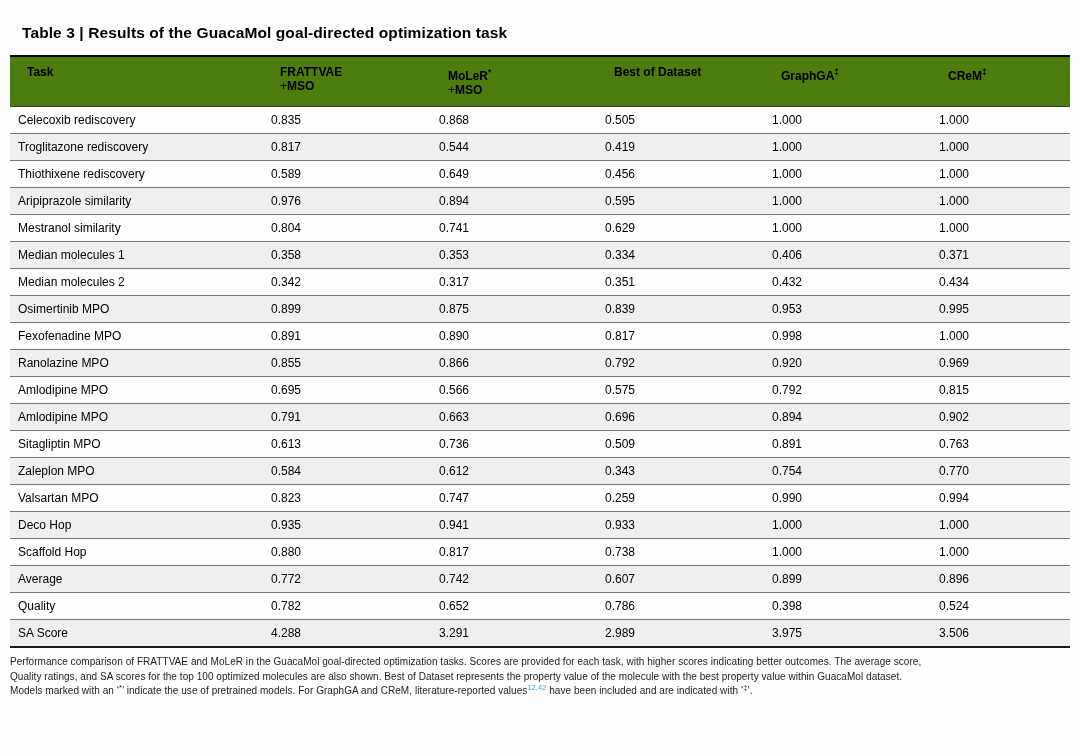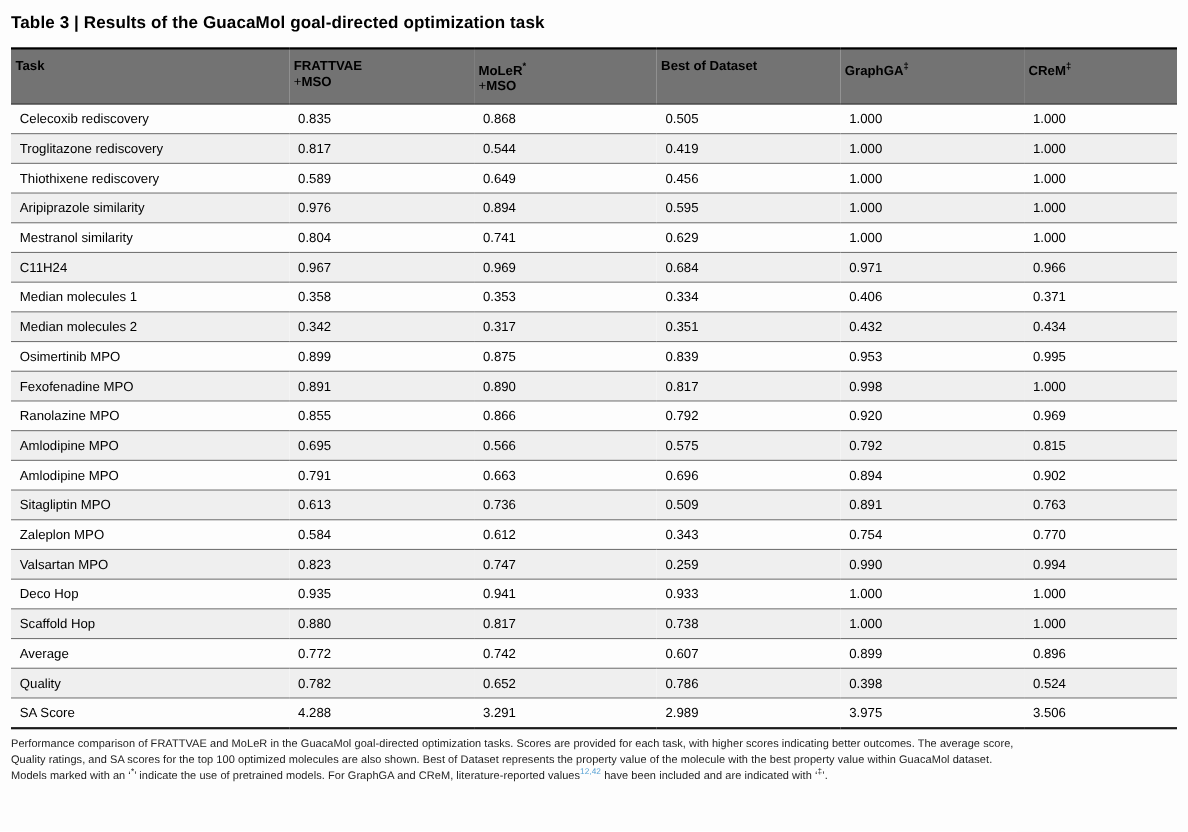--- a/index.html
+++ b/index.html
@@ -6,39 +6,39 @@
   .page {
     width: 1080px; height: 756px; box-sizing: border-box;
     background: #fdfdfd;
     padding: 9px 10px 0 10px;
     font-family: "Liberation Sans", sans-serif;
     color: #000;
     overflow: hidden;
   }
   .title {
     font-size: 15.5px; font-weight: bold; letter-spacing: .1px;
-    margin: 0; padding: 3px 0 0 0;
+    margin: 12px; padding: 3px 0 0 0;
   }
   table.results {
     width: 1060px; border-collapse: collapse; table-layout: fixed;
     margin-top: 13px;
     border-top: 2px solid #000;
     border-bottom: 2.5px solid #1a1a1a;
   }
   table.results col.c-task { width: 253px; }
   table.results col.c-v1 { width: 168px; }
   table.results col.c-v2 { width: 166px; }
   table.results col.c-v3 { width: 167px; }
   table.results col.c-v4 { width: 167px; }
   table.results col.c-v5 { width: auto; }
   thead th {
-    background: #737373;
+    background: #4d7c0f;
     text-align: left; vertical-align: top;
     font-size: 12px; font-weight: bold; line-height: 14px;
-    padding: 8px 8px 9px 4px;
+    padding: 8px 8px 9px 17px;
     border-bottom: 1.5px solid #3c3c3c;
   }
   thead th sup { font-size: 8.5px; }
   thead th .nb { font-weight: normal; }
   tbody td {
     font-size: 12px; line-height: 14px;
     padding: 6px 8px;
     border-top: 1px solid #757575;
     overflow: hidden; white-space: nowrap;
   }
@@ -113,28 +113,20 @@
         </tr>
         <tr>
           <td>Mestranol similarity</td>
           <td>0.804</td>
           <td>0.741</td>
           <td>0.629</td>
           <td>1.000</td>
           <td>1.000</td>
         </tr>
         <tr>
-          <td>C11H24</td>
-          <td>0.967</td>
-          <td>0.969</td>
-          <td>0.684</td>
-          <td>0.971</td>
-          <td>0.966</td>
-        </tr>
-        <tr>
           <td>Median molecules 1</td>
           <td>0.358</td>
           <td>0.353</td>
           <td>0.334</td>
           <td>0.406</td>
           <td>0.371</td>
         </tr>
         <tr>
           <td>Median molecules 2</td>
           <td>0.342</td>

